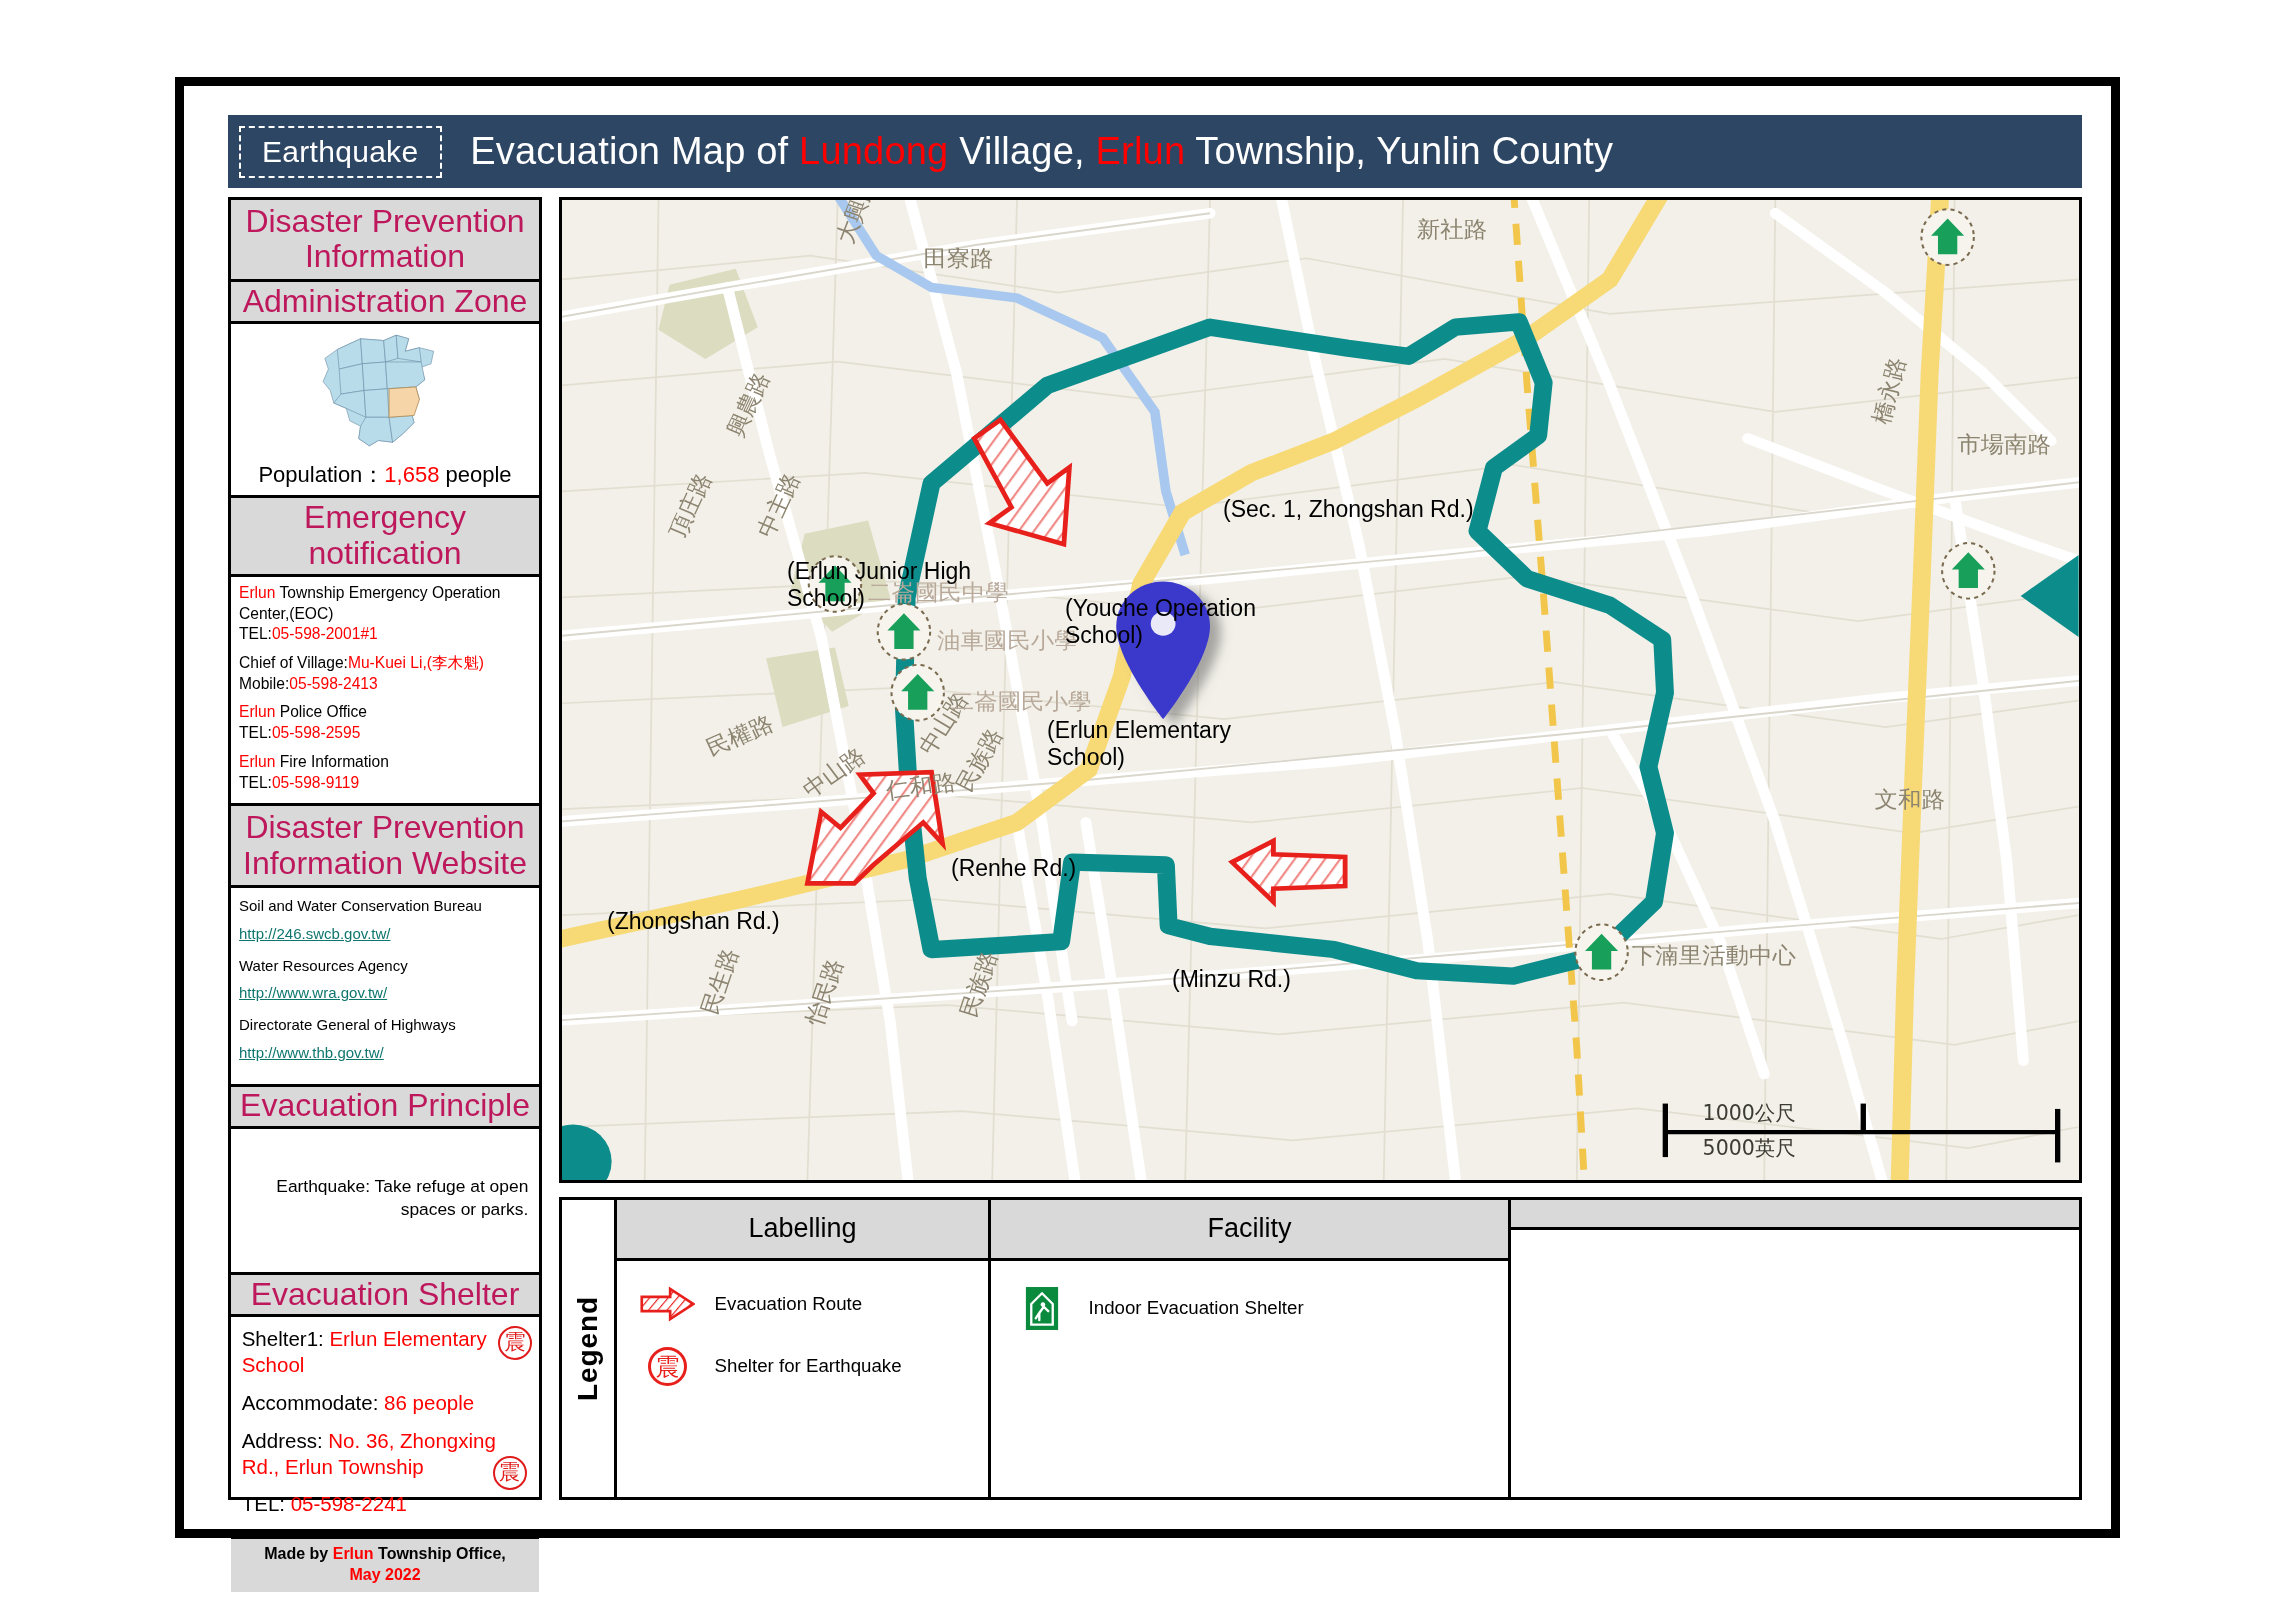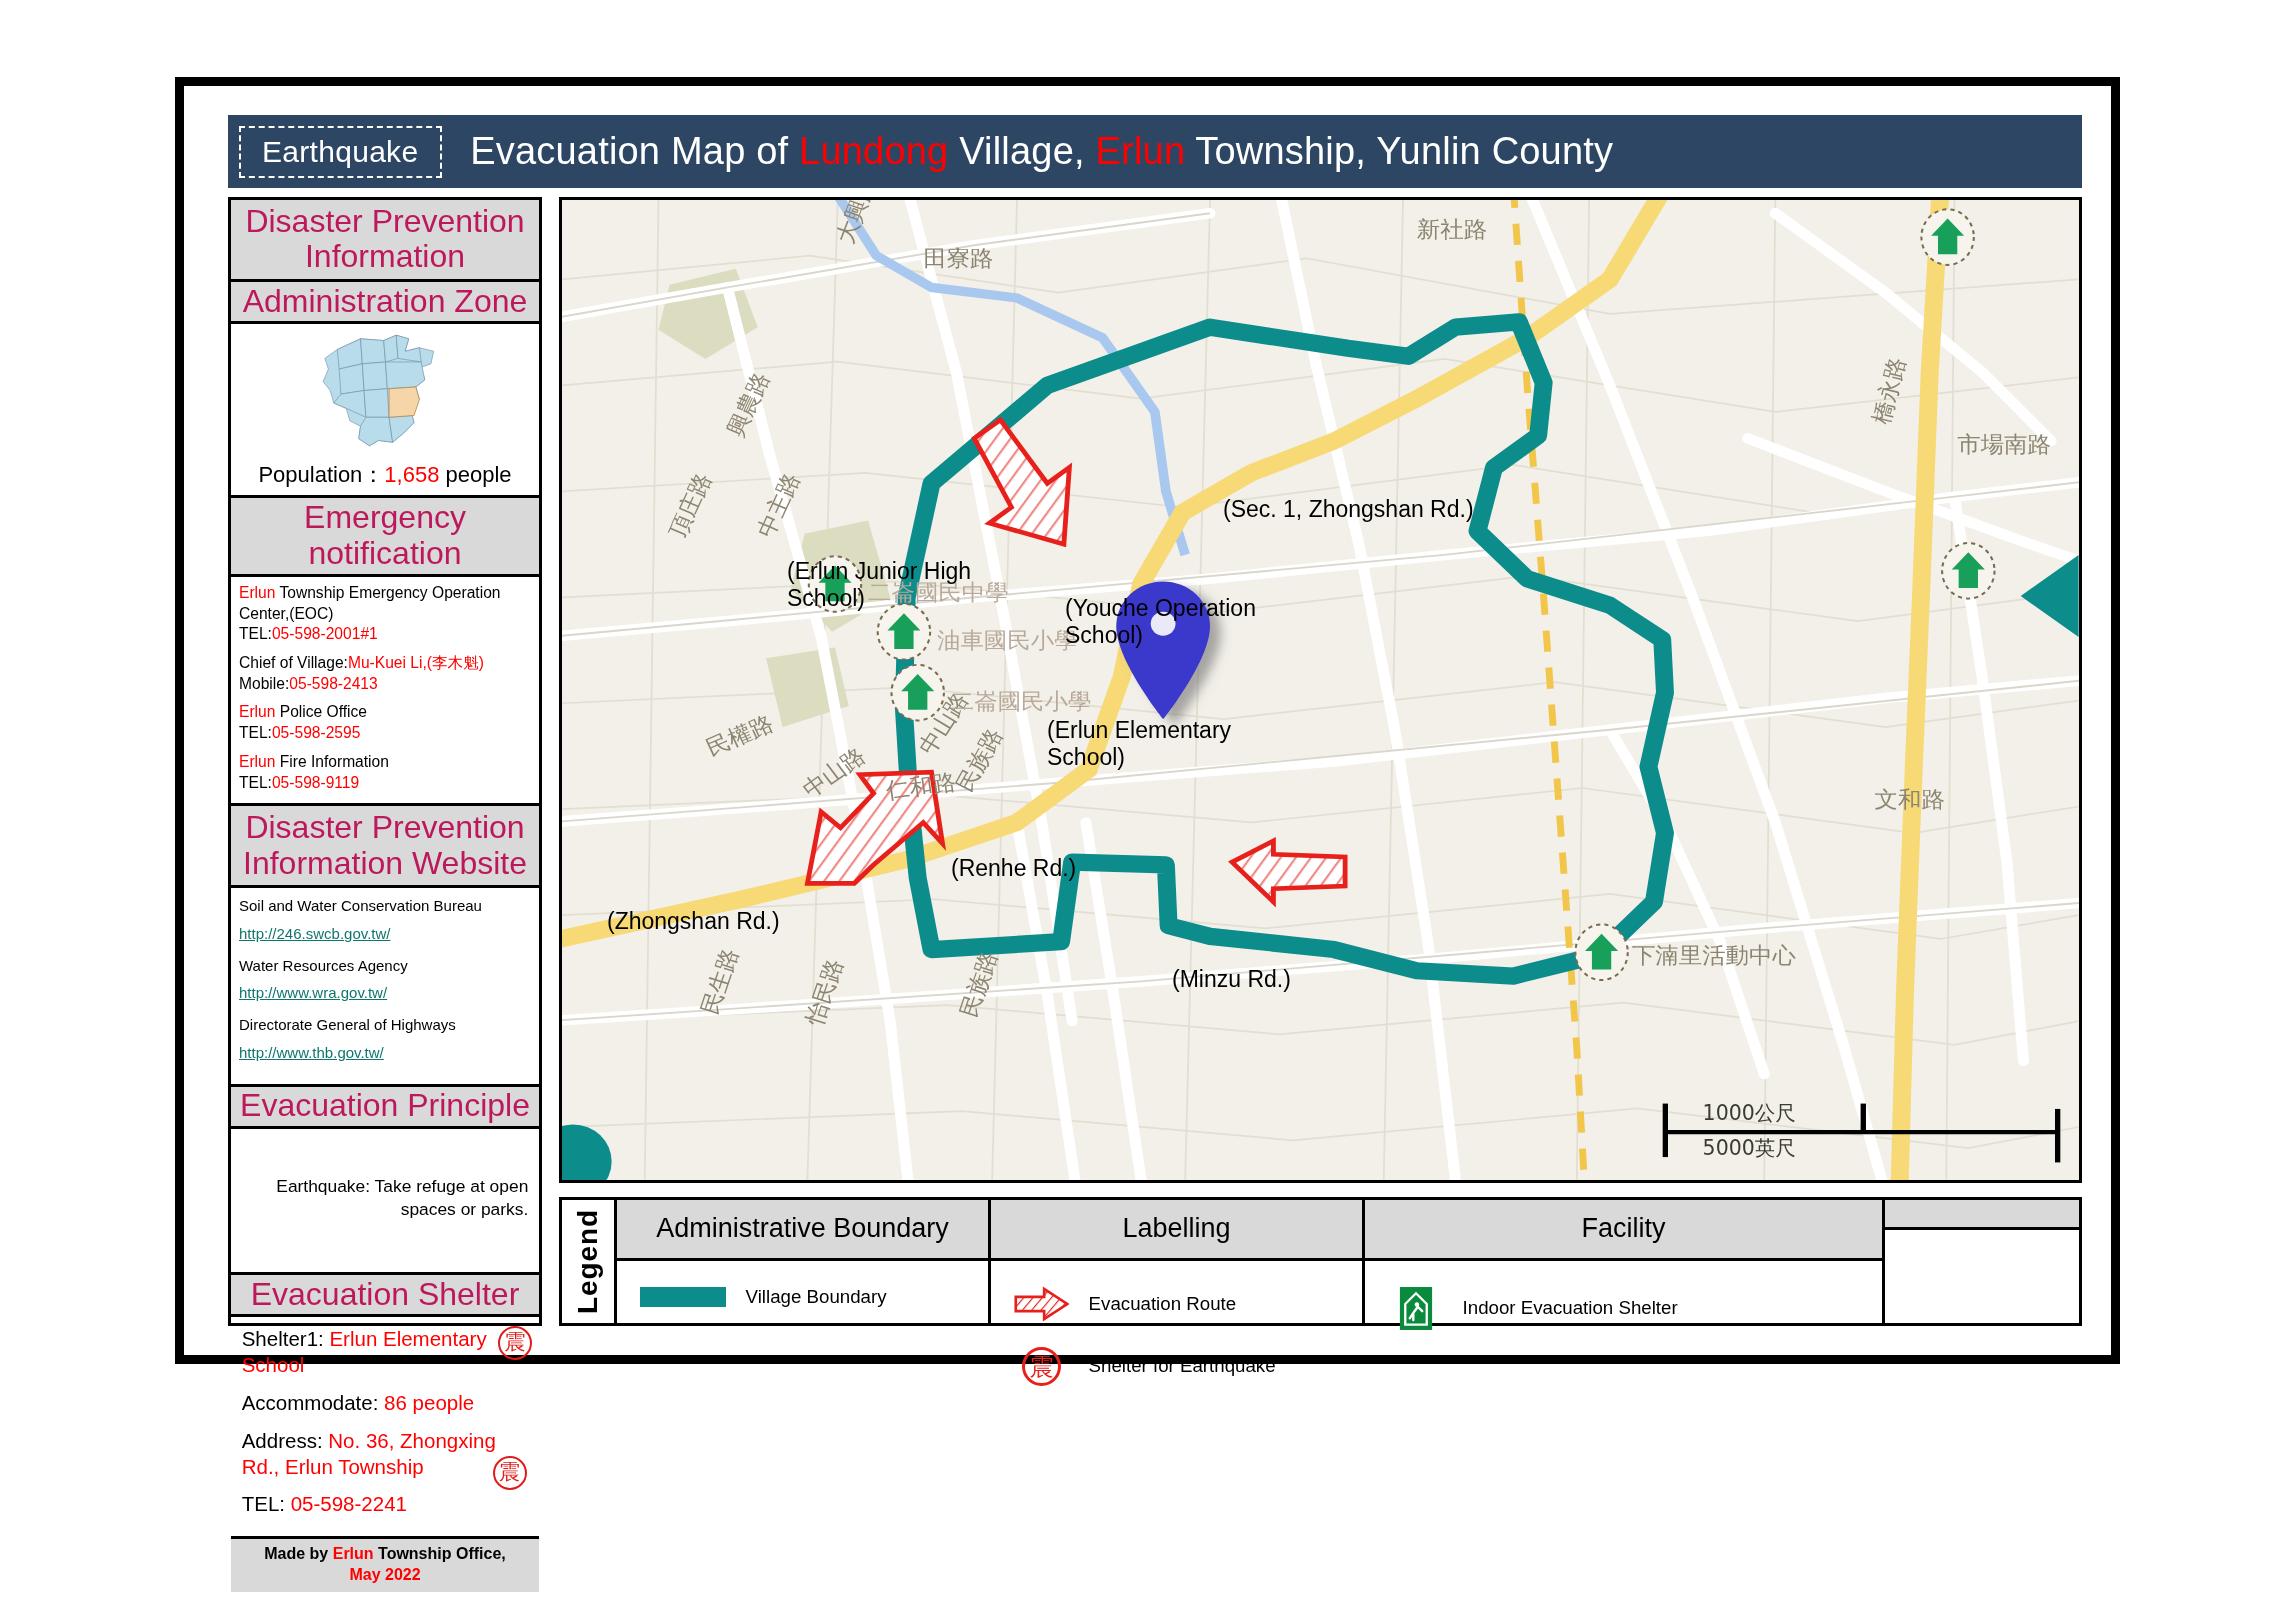--- a/index.html
+++ b/index.html
@@ -1,20 +1,20 @@
 <!DOCTYPE html>
 <html style="font-size:14.3px"><head>
 <meta charset="utf-8">
 <style>
   html,body{margin:0;padding:0;background:#ffffff;}
   body{width:2293px;height:1621px;font-family:"Liberation Sans",sans-serif;overflow:hidden;}
 
   
   #poster{
-    position:absolute; left:175px; top:77px; width:1945px; height:1287px;
+    position:absolute; left:175px; top:77px; width:1945px; height:1461px;
     border:9.8px solid #000; background:#fff; box-sizing:border-box;
   }
   #poster-inner{position:absolute; inset:8px; background:#fff;}
 
   
   #titlebar{
     position:absolute; left:36px; top:21.4px; right:21.4px; height:73px;
     background:#2d4664; display:flex; align-items:center;
   }
   #eq-chip{
@@ -382,29 +382,20 @@
       <div id="scale-txt1">1000公尺</div>
       <div id="scale-txt2">5000英尺</div>
     </div>
   </div>
 
   <div id="legend">
     <div id="legend-side">
       <span>Legend</span>
     </div>
 
-    <div class="lcol" style="width:374px;">
-      <div class="lcol-hdr">Administrative Boundary</div>
-      <div class="lcol-body">
-        <div class="litem">
-          <div class="swatch-line"></div>
-          <div class="lbl">Village Boundary</div>
-        </div>
-      </div>
-    </div>
 
     <div class="lcol" style="width:374px;">
       <div class="lcol-hdr">Labelling</div>
       <div class="lcol-body">
         <div class="litem">
           <div class="ico-wrap">
             <svg width="55" height="36" viewBox="0 0 62 40">
               <defs>
                 <pattern id="hatch2" width="8" height="8" patternTransform="rotate(40)" patternUnits="userSpaceOnUse">
                   <rect width="8" height="8" fill="#fff"></rect>

